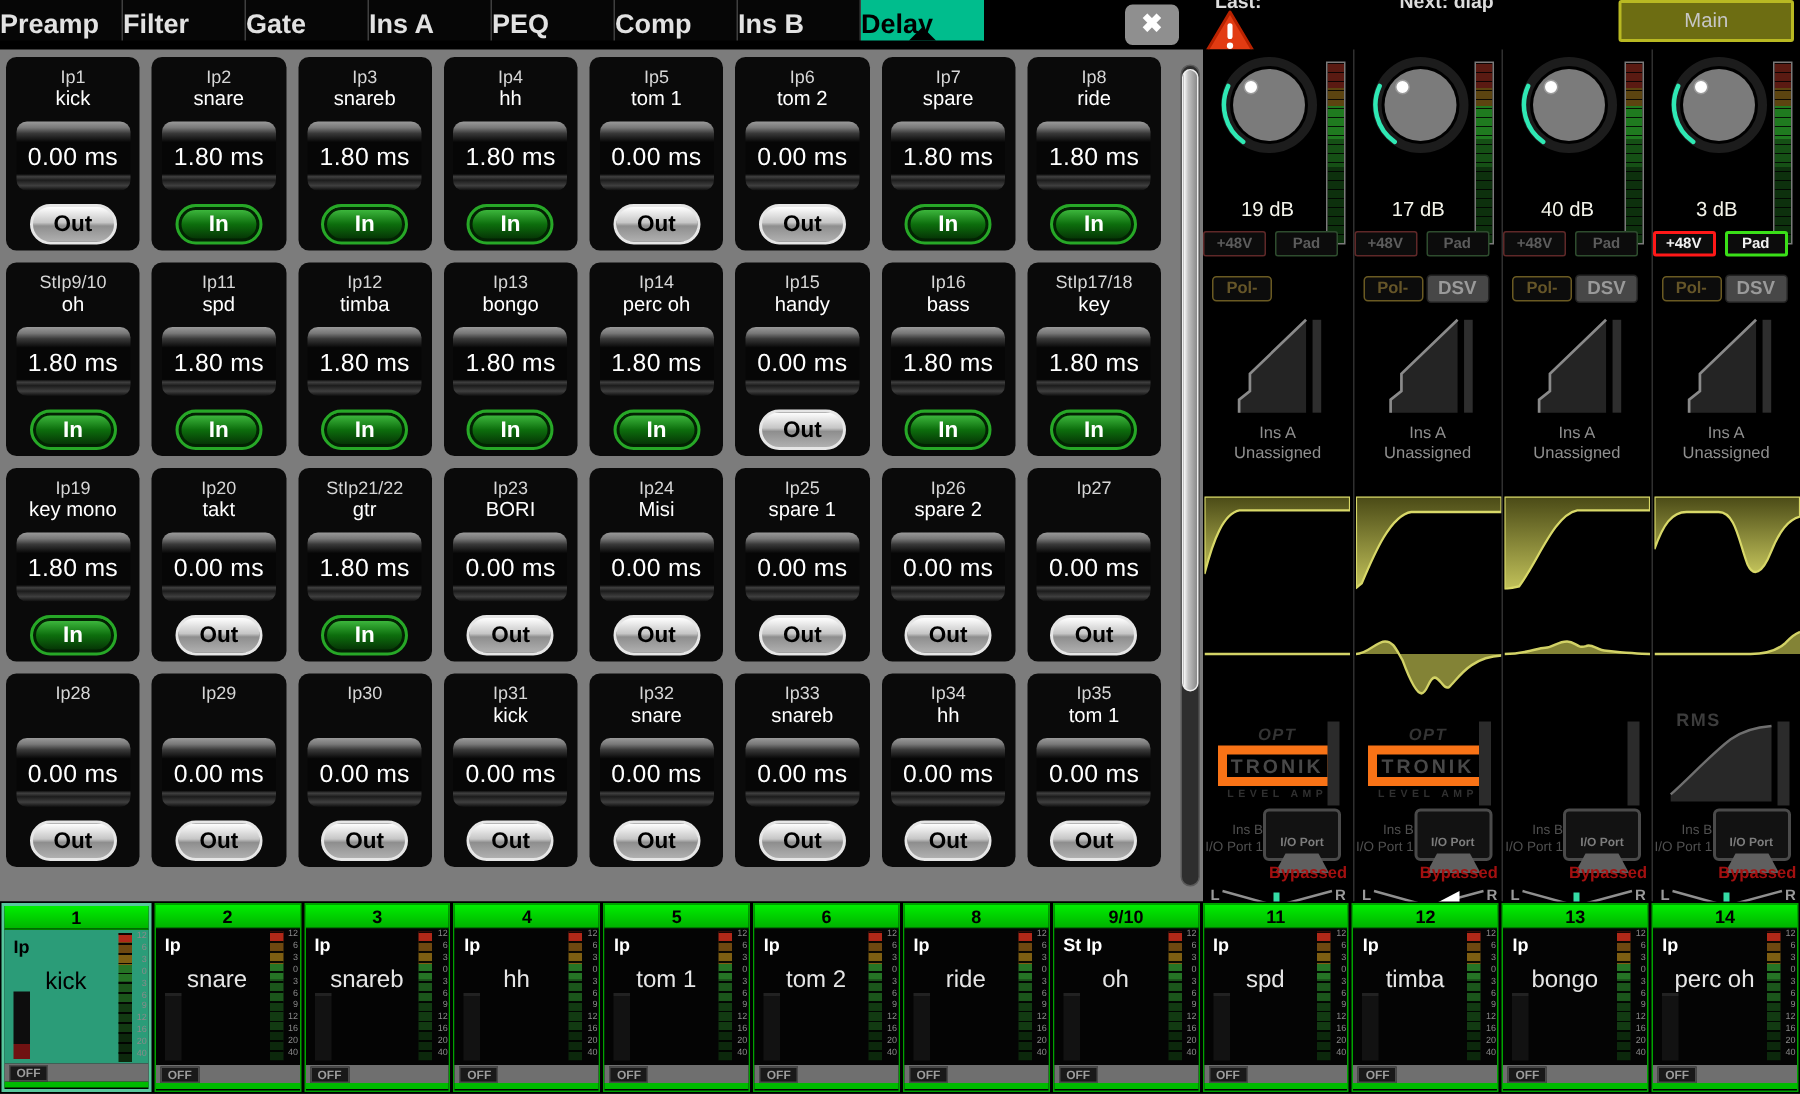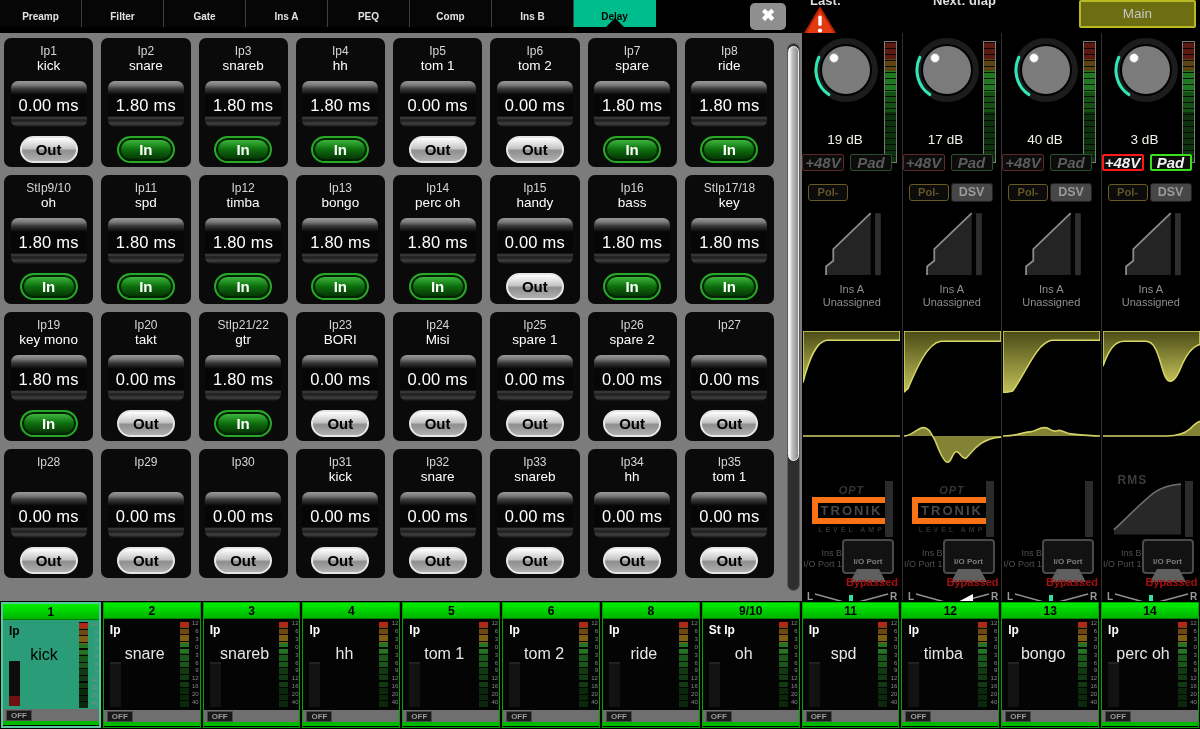--- a/index.html
+++ b/index.html
@@ -1,22 +1,22 @@
 <!DOCTYPE html>
 <html><head>
 <meta charset="utf-8">
 <style>
   * { box-sizing:border-box; margin:0; padding:0; }
   html,body { width:1200px; height:729px; background:#000; overflow:hidden;
               font-family:"Liberation Sans", sans-serif; position:relative; }
 
   
   #tabbar { position:absolute; left:0; top:0; width:800px; height:33px; background:#000; display:flex; }
-  .tab { width:82px; height:27px; line-height:33px; text-align:center; color:#e2e2e2;
-         font-weight:bold; font-size:10px; border-right:1px solid #3f3f3f; position:relative; background:#060606; }
+  .tab { width:82px; height:27px; line-height:33px; text-align:left; color:#e2e2e2;
+         font-weight:bold; font-size:18px; border-right:1px solid #3f3f3f; position:relative; background:#060606; }
   .tab.active { background:#00bd8d; color:#000; border-right:1px solid #00bd8d; }
   .tab.active::after { content:""; position:absolute; bottom:0; left:50%; transform:translateX(-50%);
          border-left:9px solid transparent; border-right:9px solid transparent; border-bottom:9px solid #000; }
   #closebtn { position:absolute; left:750px; top:3px; width:36px; height:27px; background:#8f8f8f;
          border-radius:5px; color:#fff; font-weight:bold; font-size:17px; text-align:center; line-height:26px; }
 
   
   #topstatus { position:absolute; left:800px; top:0; width:400px; height:33px; background:#000; overflow:hidden; }
   #lastlbl { position:absolute; left:10px; top:-7px; color:#dcdcdc; font-size:13px; font-weight:bold; }
   #nextlbl { position:absolute; left:133px; top:-7px; color:#dcdcdc; font-size:13px; font-weight:bold; }
@@ -49,22 +49,22 @@
   
   #preamp { position:absolute; left:802px; top:33px; width:398px; height:568px; background:#000; display:flex; }
   .pstrip { width:99.5px; position:relative; border-left:1px solid #303030; }
   .pstrip:first-child { border-left:none; }
   .knob { position:absolute; left:11px; top:4px; }
   .pmeter { position:absolute; right:5px; top:8px; width:13px; height:122px; border:1px solid #7a7a7a;
             background:repeating-linear-gradient(180deg, rgba(0,0,0,.85) 0 1px, transparent 1px 6px),
                        linear-gradient(180deg,#5a1a12 0 14%,#5c4410 14% 24%,#1f7a1f 24% 42%,#155015 42% 58%,#0d300d 58% 100%); }
   .db { position:absolute; top:99px; left:0; width:86px; text-align:center; color:#f4f4ea; font-size:13.5px; }
   .prow1 { position:absolute; top:121px; left:0; width:90px; display:flex; justify-content:center; gap:6px; }
-  .b48,.bpad { width:44px; height:17px; background:#0c0c0c; font-weight:bold; font-size:15px;
-               text-align:center; line-height:15px; border-radius:2px;font-style:italic; }
+  .b48,.bpad { width:44px; height:17px; background:#0c0c0c; font-weight:bold; font-size:10px;
+               text-align:center; line-height:15px; border-radius:2px; }
   .b48 { border:1px solid #5f2828; color:#5c5c5c; }
   .b48.on48 { border:2px solid #ff1818; color:#f0f0f0; line-height:13px; }
   .bpad { border:1px solid #2e4c2e; color:#5c5c5c; }
   .bpad.onpad { border:2px solid #3ae018; color:#f0f0f0; line-height:13px; }
   .prow2 { position:absolute; top:150px; left:0; width:99px; height:20px; }
   .bpol { position:absolute; left:6px; top:1px; width:40px; height:17px; border:1px solid #6a5a22; color:#655528;
           background:#0c0c0c; font-weight:bold; font-size:11px; text-align:center; line-height:15px; border-radius:3px; }
   .bdsv { position:absolute; right:9px; top:0; width:42px; height:19px; background:#474747; color:#9a9a9a;
           border:1px solid #222; font-weight:bold; font-size:12.5px; text-align:center; line-height:17px; border-radius:3px; }
   .gate { position:absolute; top:173px; left:12px; }

